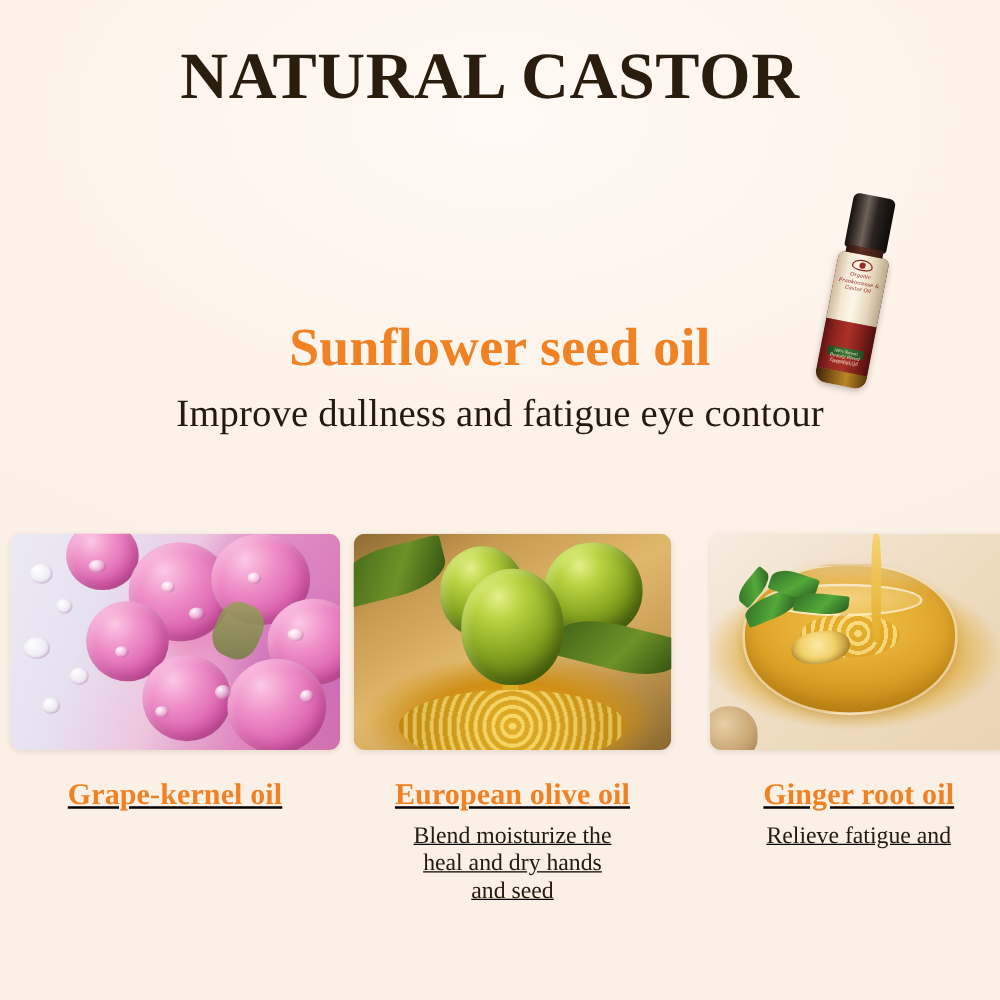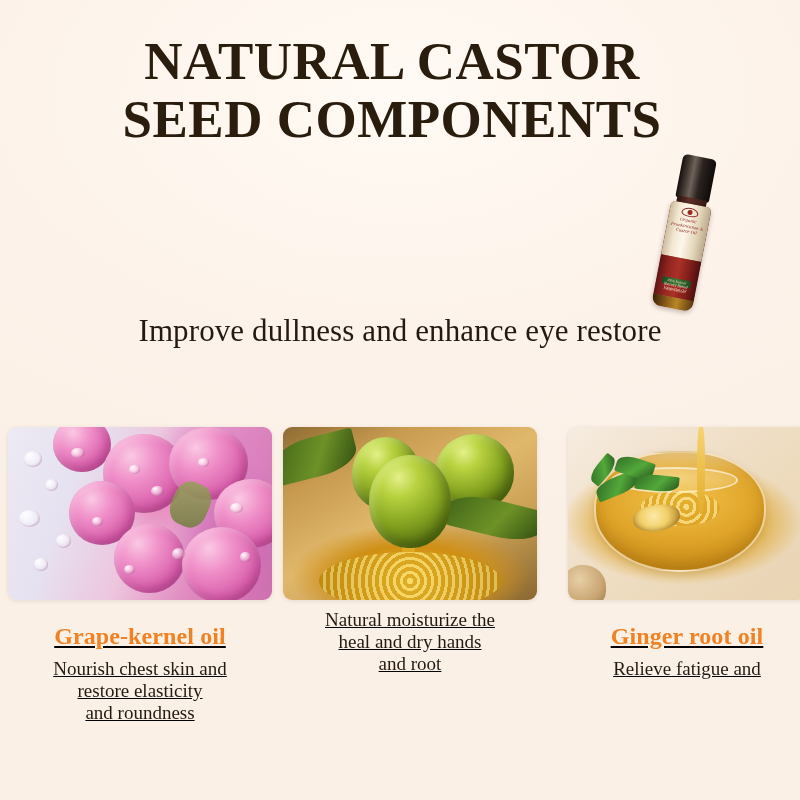--- a/index.html
+++ b/index.html
@@ -306,24 +306,24 @@
     color: #231a12;
   }
 </style>
 </head>
 <body>
 
 <div class="page">
 
   <div class="title-block">
     <div class="title-line">NATURAL CASTOR</div>
-    <div class="title-line">SEED COMPONENTS</div>
   </div>
 
-  <div class="hero-sub">Improve dullness and enhance eye restore</div>
+  <div class="hero-heading">Sunflower seed oil</div>
+  <div class="hero-sub">Improve dullness and fatigue eye contour</div>
 
   <div class="bottle">
     <div class="bottle-cap"></div>
     <div class="bottle-neck"></div>
     <div class="bottle-body">
       <div class="label-top">
         <div class="label-eye"></div>
         <div class="label-script">Organic Frankincense &amp; Castor Oil</div>
       </div>
       <div class="label-bottom">
@@ -358,41 +358,37 @@
           <div class="drop" style="left:54%; top:34%; width:5%;  height:6%;"></div>
           <div class="drop" style="left:72%; top:18%; width:4%;  height:5%;"></div>
           <div class="drop" style="left:84%; top:44%; width:5%;  height:6%;"></div>
           <div class="drop" style="left:62%; top:70%; width:5%;  height:7%;"></div>
           <div class="drop" style="left:44%; top:80%; width:4%;  height:5%;"></div>
           <div class="drop" style="left:32%; top:52%; width:4%;  height:5%;"></div>
           <div class="drop" style="left:88%; top:72%; width:4%;  height:6%;"></div>
         </div>
       </div>
       <div class="card-title">Grape-kernel oil</div>
-      <div class="card-desc">
-        <div>Nourish chest skin and</div>
-        <div>restore elasticity</div>
-        <div>and roundness</div>
-      </div>
     </div>
 
     <div class="card card-2">
       <div class="photo ph-olive">
         <div class="olive-leaf ol1"></div>
         <div class="olive o3"></div>
         <div class="olive o2"></div>
         <div class="olive-leaf ol2"></div>
         <div class="oil-stream"></div>
         <div class="olive o1"></div>
         <div class="oil-pool"></div>
       </div>
+      <div class="card-title">European olive oil</div>
       <div class="card-desc">
-        <div>Natural moisturize the</div>
+        <div>Blend moisturize the</div>
         <div>heal and dry hands</div>
-        <div>and root</div>
+        <div>and seed</div>
       </div>
     </div>
 
     <div class="card card-3">
       <div class="photo ph-ginger">
         <div class="bowl">
           <div class="bowl-rim"></div>
           <div class="honey-swirl"></div>
           <div class="ginger-slice"></div>
         </div>

